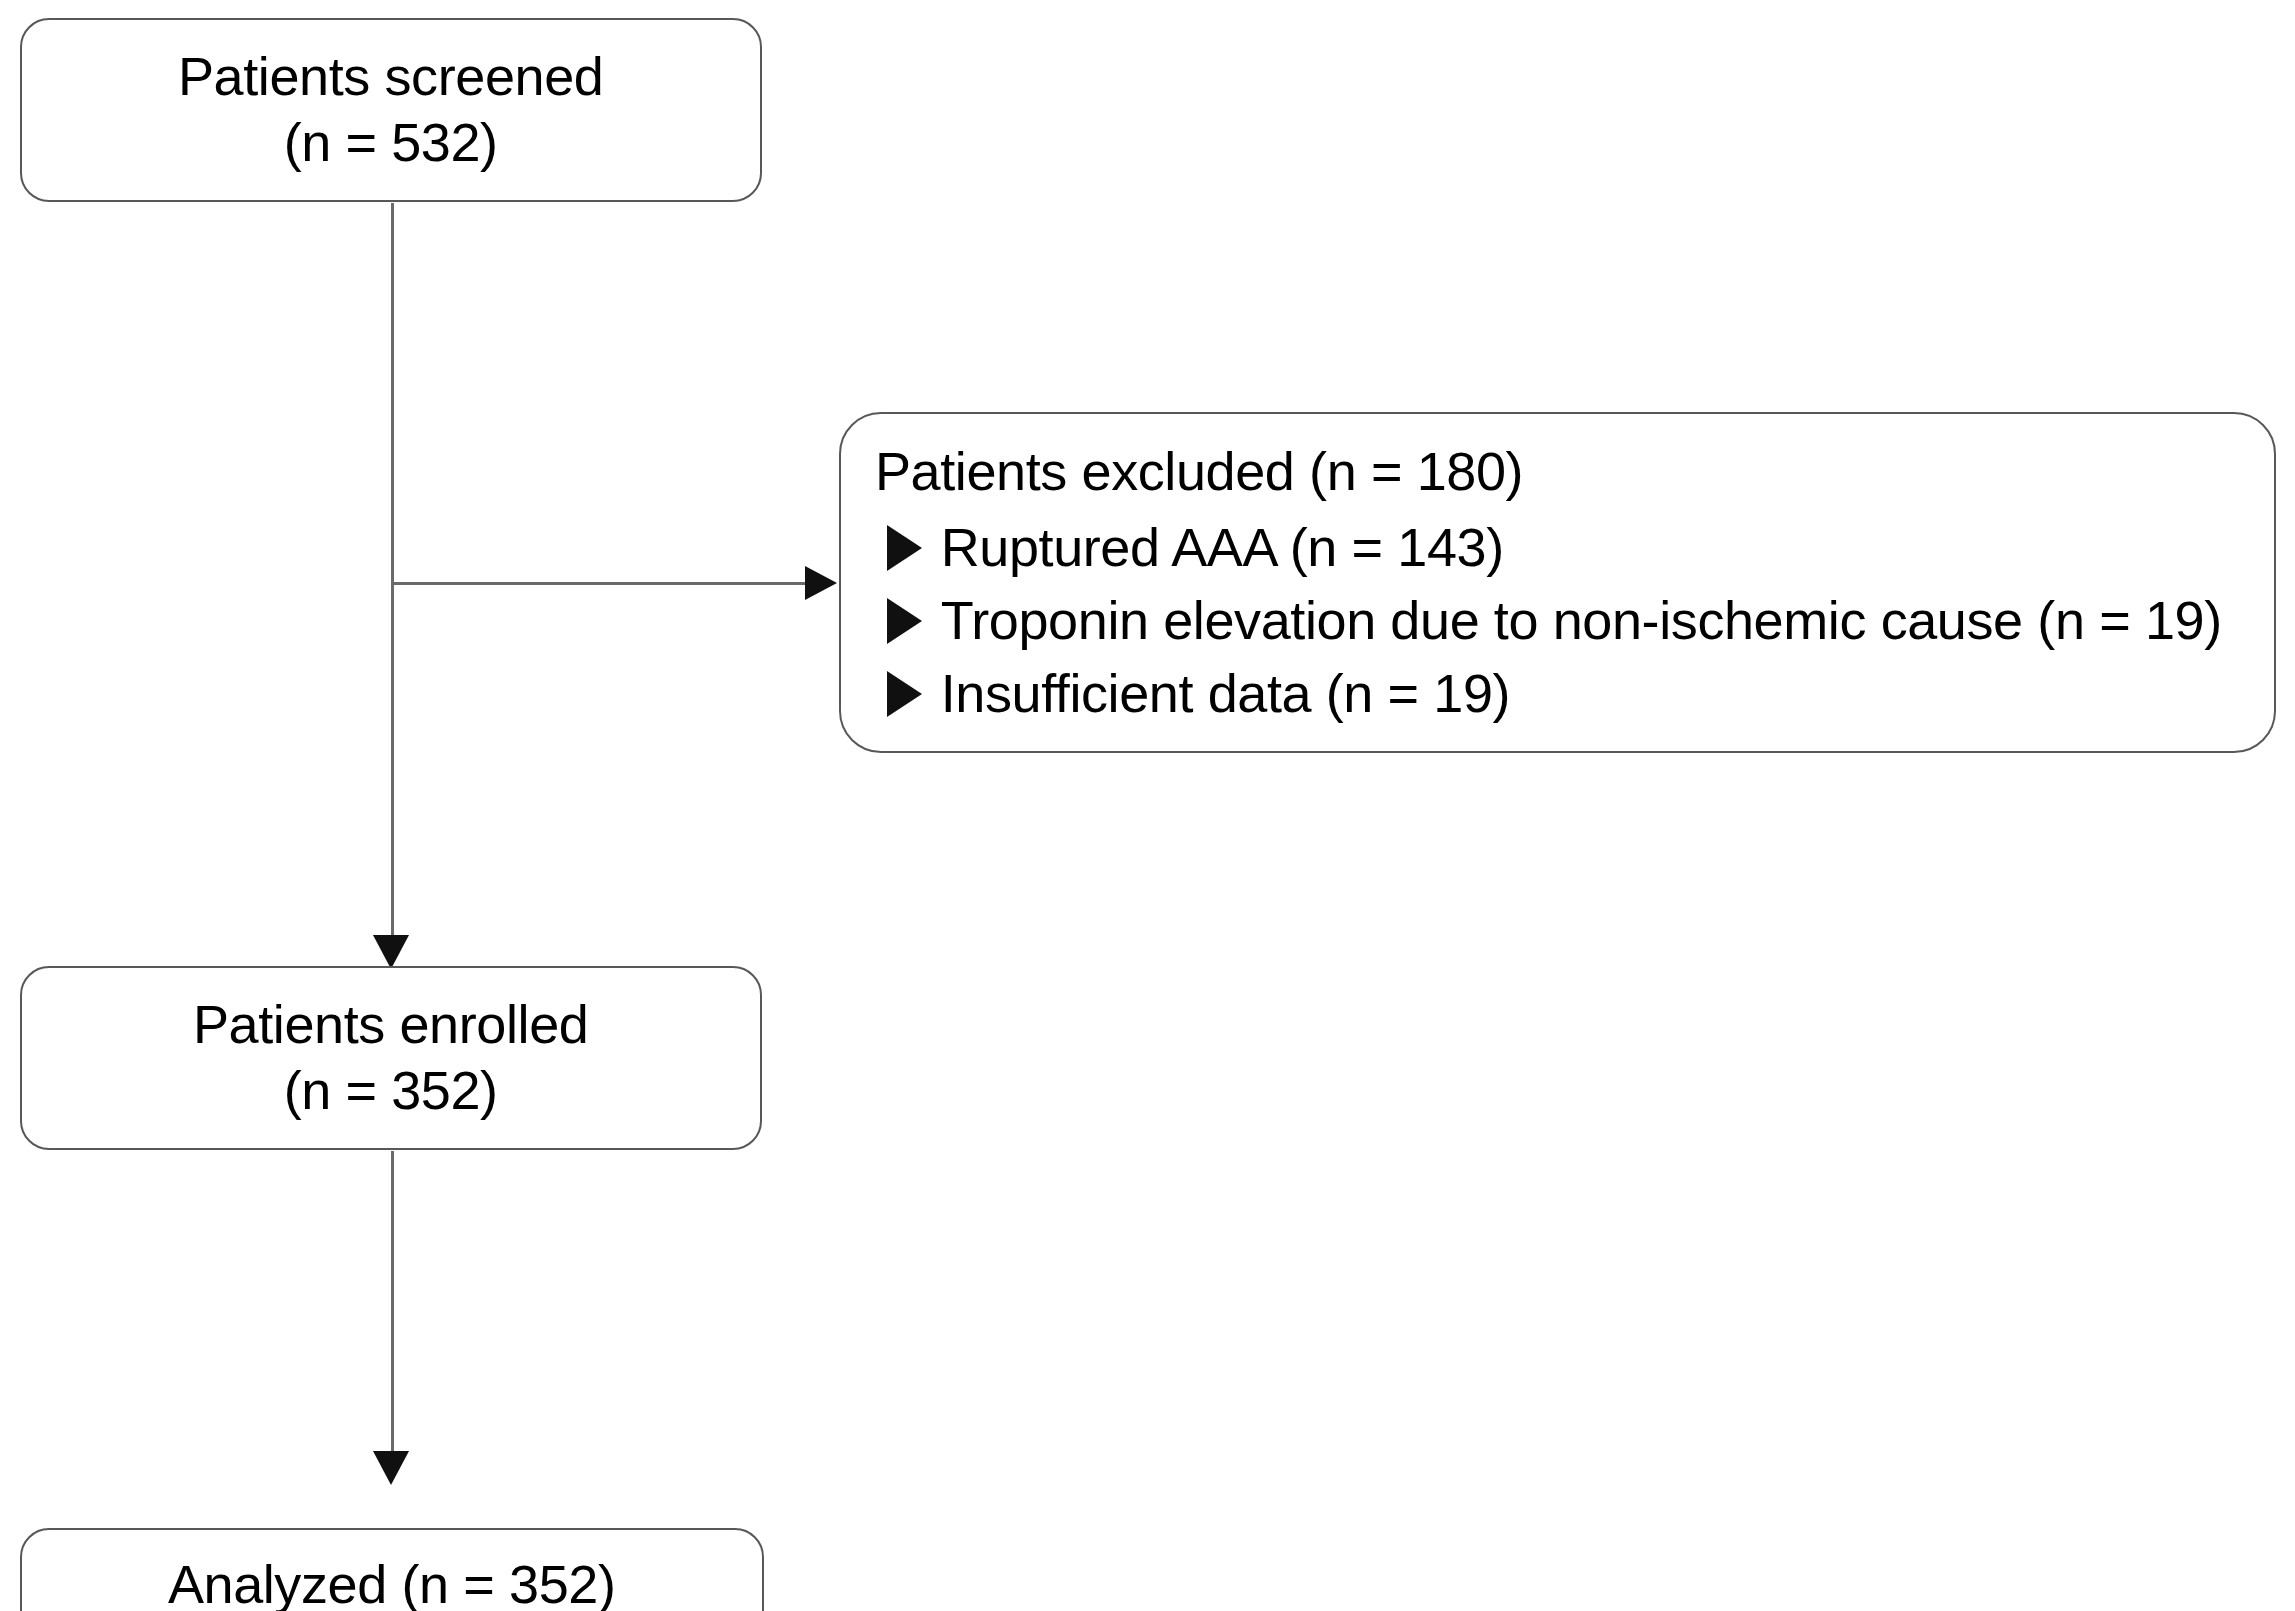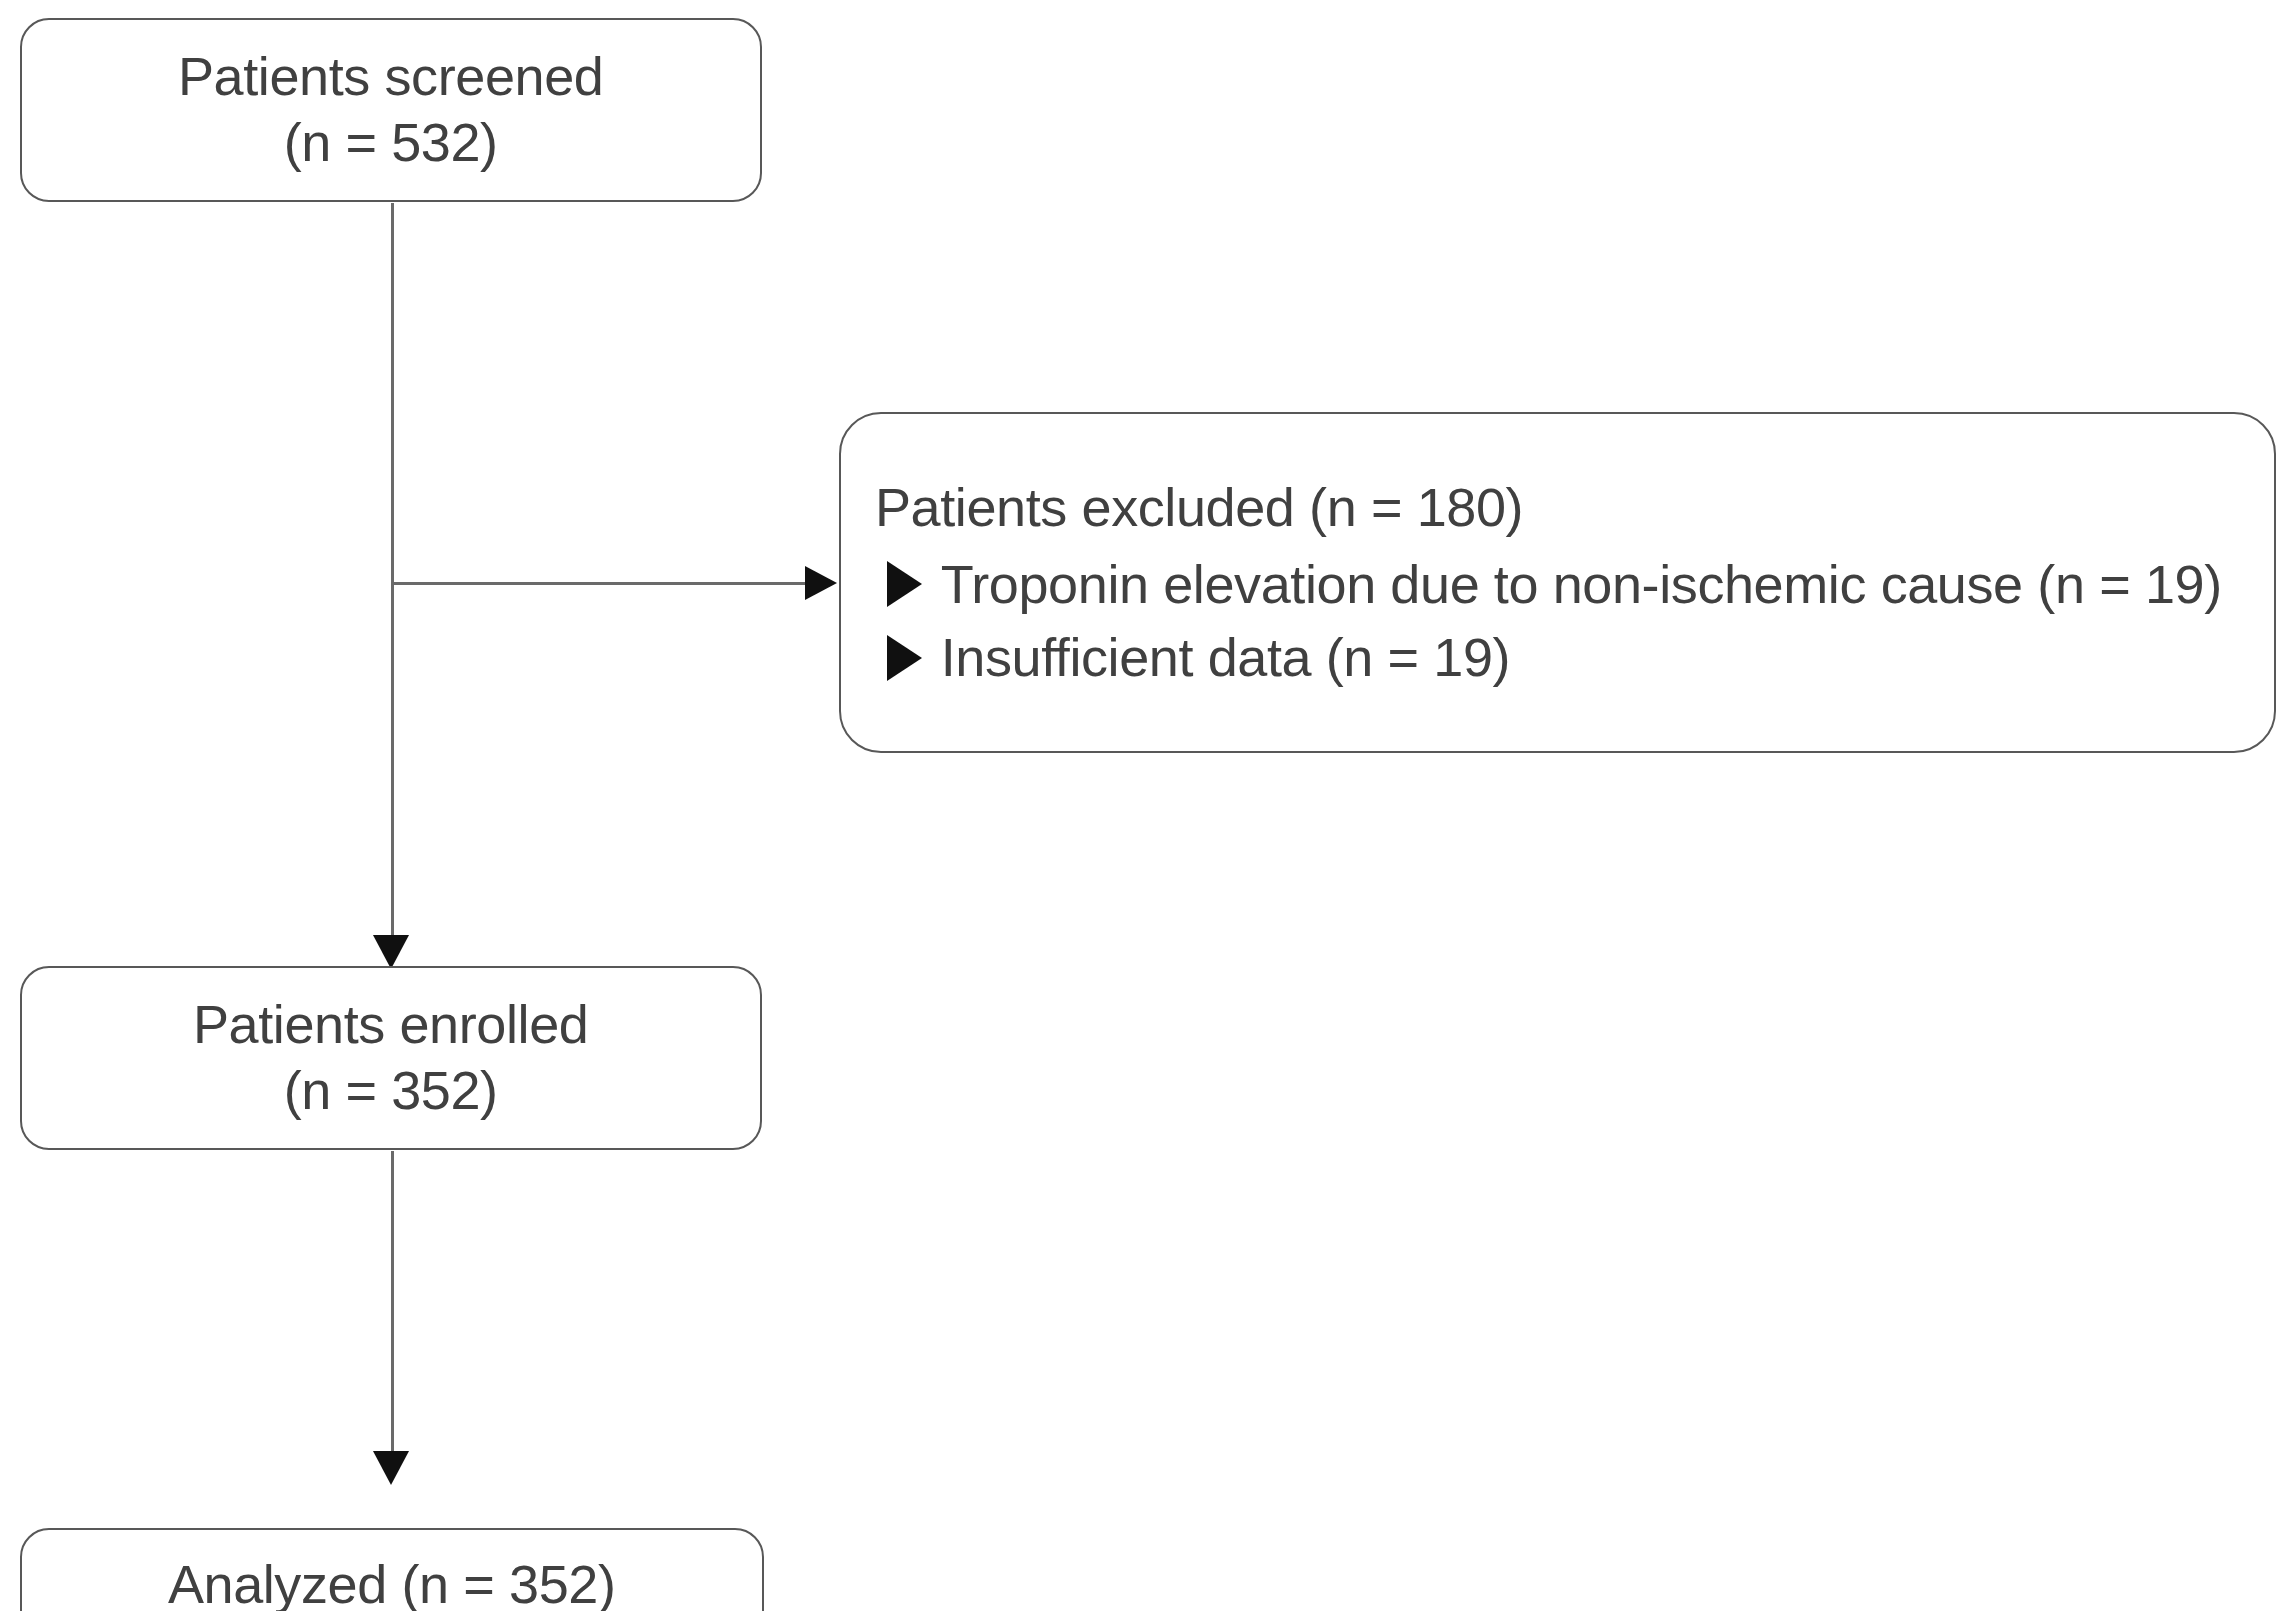--- a/index.html
+++ b/index.html
@@ -29,21 +29,21 @@
     justify-content: center;
   }
   .flow-box.left-aligned {
     align-items: flex-start;
     justify-content: center;
   }
   .box-line {
     font-family: "Liberation Sans", "DejaVu Sans", sans-serif;
     font-size: 54px;
     line-height: 1.22;
-    color: #404040;
+    color: #000000;
     letter-spacing: -0.4px;
     white-space: nowrap;
   }
 
   
   #box-screened {
     left: 19.7px;  top: 18px;
     width: 742px; height: 184px;
     border-radius: 29px;
   }
@@ -132,20 +132,24 @@
 
   <div class="vline" id="conn-1"></div>
   <div class="arrow-down" id="conn-1-head"></div>
 
   <div class="hline" id="conn-branch"></div>
   <div class="arrow-right" id="conn-branch-head"></div>
 
   <div class="flow-box left-aligned" id="box-excluded">
     <div class="box-line excl-header">Patients excluded (n = 180)</div>
 
+    <div class="excl-item">
+      <span class="bullet-tri"></span>
+      <span class="box-line">Ruptured AAA (n = 143)</span>
+    </div>
 
     <div class="excl-item">
       <span class="bullet-tri"></span>
       <span class="box-line">Troponin elevation due to non-ischemic cause (n = 19)</span>
     </div>
 
     <div class="excl-item">
       <span class="bullet-tri"></span>
       <span class="box-line">Insufficient data (n = 19)</span>
     </div>

